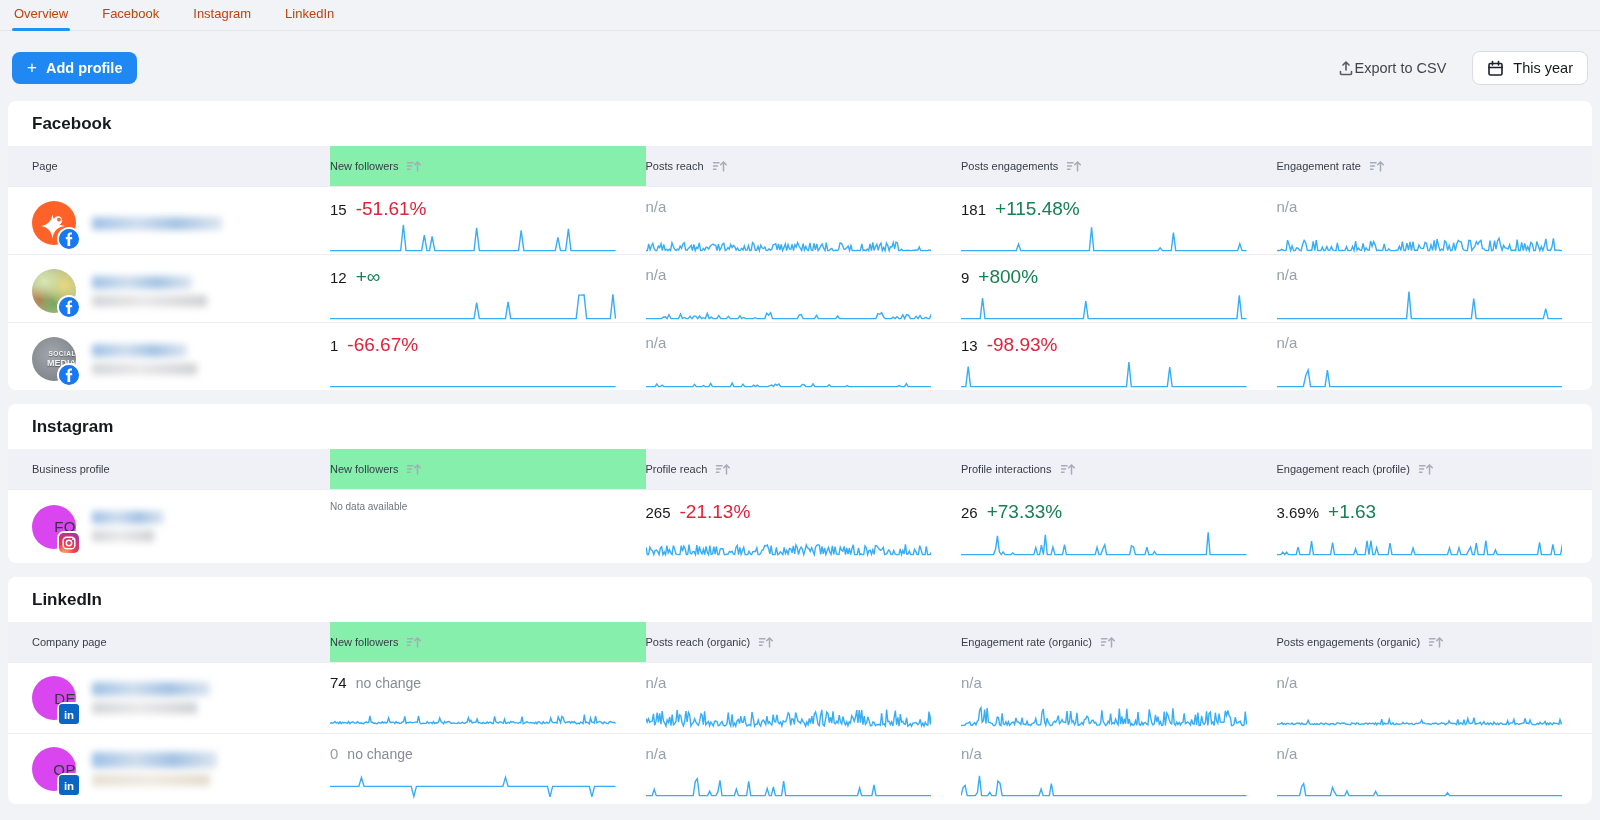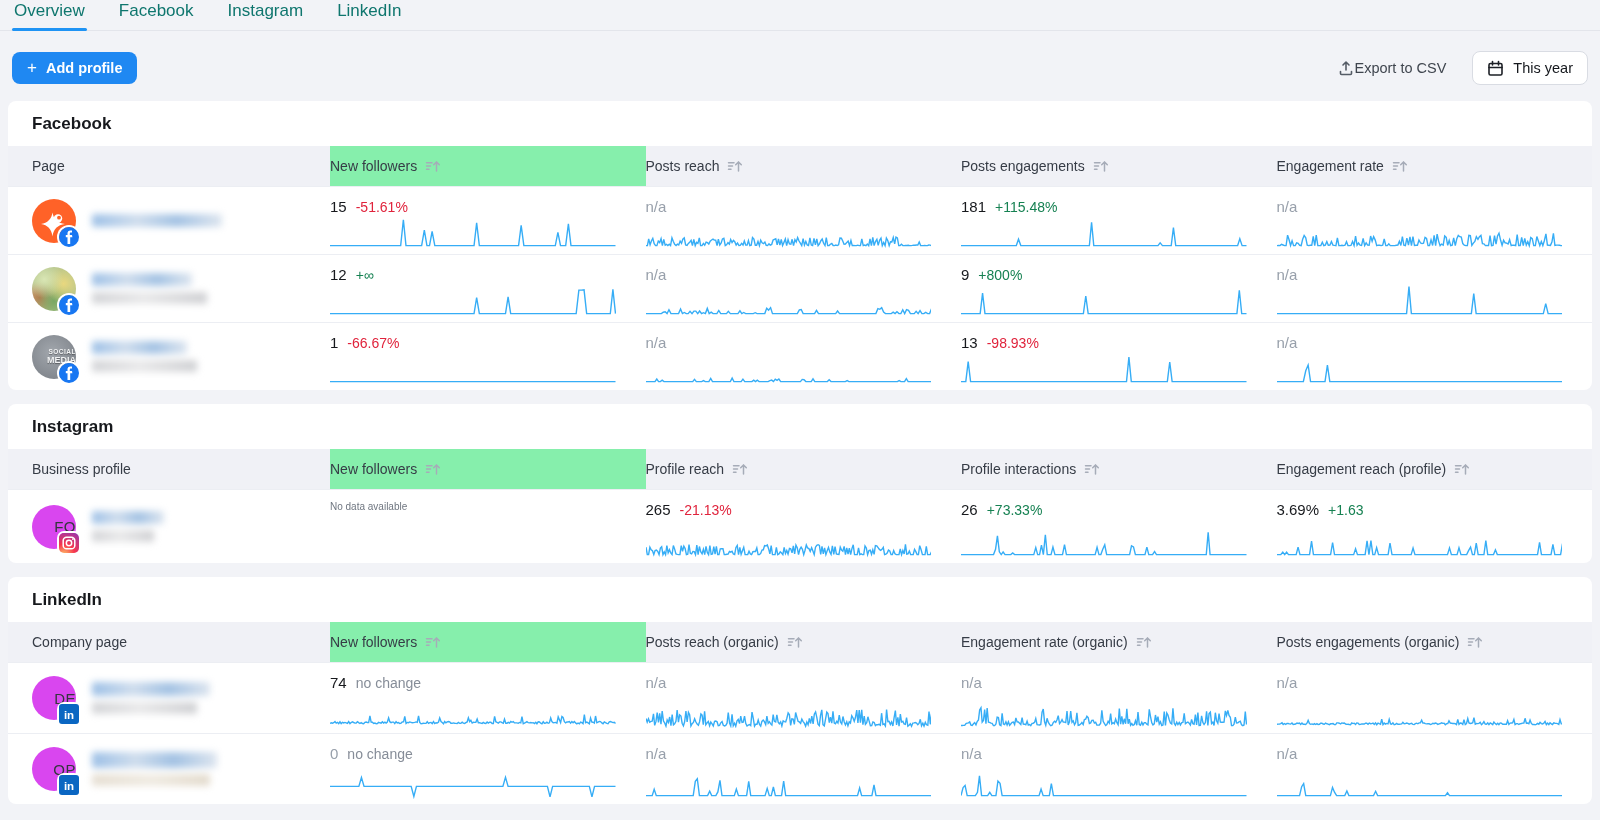--- a/index.html
+++ b/index.html
@@ -1,32 +1,32 @@
 <!DOCTYPE html>
 <html><head>
 <meta charset="utf-8">
 <style>
 *{box-sizing:border-box;margin:0;padding:0}
 html,body{width:1600px;height:820px}
 body{background:#f2f3f7;font-family:"Liberation Sans",sans-serif;overflow:hidden;color:#1d2026}
 .tabbar{display:flex;gap:30px;padding:0 12px;border-bottom:1px solid #e3e5eb;height:31px;align-items:flex-end}
-.tab{font-size:17px;color:#0f766e;padding:0 2px 9px;cursor:pointer;position:relative;white-space:nowrap}
+.tab{font-size:13px;color:#c2410c;padding:0 2px 9px;cursor:pointer;position:relative;white-space:nowrap}
 .tab.active::after{content:"";position:absolute;left:0;right:0;bottom:-1px;height:3px;background:#1f93f4;border-radius:2px}
 .toolbar{display:flex;justify-content:space-between;align-items:center;margin:20px 12px 16px}
 .btn-primary{display:inline-flex;align-items:center;gap:9px;background:#1f88f2;color:#fff;border:none;border-radius:8px;height:32px;padding:0 15px;font-size:14.5px;font-weight:700;font-family:inherit;cursor:pointer}
 .plus{font-size:17px;font-weight:400;line-height:1;margin-top:-1px}
 .toolbar-right{display:flex;align-items:center;gap:26px}
 .btn-ghost{display:inline-flex;align-items:center;gap:0;background:none;border:none;color:#3f454e;font-size:14.5px;font-family:inherit;cursor:pointer}
 .btn-white{display:inline-flex;align-items:center;gap:9px;background:#fff;border:1px solid #d9dce3;border-radius:8px;height:34px;padding:0 14px;font-size:14.5px;color:#15181d;font-family:inherit;cursor:pointer}
 #sections{padding:0 8px}
 .card{background:#fff;border-radius:8px;margin-bottom:14px;overflow:hidden}
 .card-title{font-size:17px;font-weight:700;padding:13px 24px 12px;color:#17191d}
 .thead,.trow{display:grid;grid-template-columns:322px 1fr 1fr 1fr 1fr}
 .thead{height:40px}
-.hcell{background:#f0f1f6;display:flex;align-items:center;gap:8px;font-size:14px;color:#363c46;padding-right:20px;cursor:pointer}
+.hcell{background:#f0f1f6;display:flex;align-items:center;gap:8px;font-size:11px;color:#363c46;padding-right:20px;cursor:pointer}
 .hcell.entity-h{padding-left:24px;cursor:default}
 .hcell.sorted{background:#86efac}
 .trow{height:68px;border-top:1px solid #eceef3}
 .card.instagram .trow{height:74px}
 .card.linkedin .trow{height:71px}
 .cell.entity{display:flex;align-items:center;gap:16px;padding-left:24px}
 .avatar-wrap{position:relative;width:44px;height:44px;flex:none}
 .avatar{width:44px;height:44px;border-radius:50%;overflow:hidden;display:flex;align-items:flex-end;justify-content:center;flex-direction:column}
 .avatar-text{background:#d946ef;color:#33373d;font-size:15px;letter-spacing:.5px}
 .avatar-pizza{background:radial-gradient(circle at 28% 28%,#d9e6b4,rgba(0,0,0,0) 42%),radial-gradient(circle at 72% 38%,#e9d87f,rgba(0,0,0,0) 46%),radial-gradient(circle at 50% 78%,#79a863,rgba(0,0,0,0) 55%),radial-gradient(circle at 18% 70%,#c96f4a,rgba(0,0,0,0) 35%),#b4c48c}
@@ -39,21 +39,21 @@
 .badge svg{display:block}
 .name-bars{display:flex;flex-direction:column;gap:6px;filter:blur(3.5px)}
 .bar{border-radius:2px}
 .bar-blue{background:linear-gradient(90deg,#9dc0e6 0%,#cfdded 35%,#a3c2e3 65%,#dde5ef 100%)}
 .bar-gray{background:linear-gradient(90deg,#d4d5d8,#e9e9ea 45%,#d0d1d4)}
 .bar-tan{background:linear-gradient(90deg,#e6dfd3,#f0ebe2 50%,#e3dbcd)}
 .cell.metric{display:flex;flex-direction:column;justify-content:space-between;padding:11px 30px 5px 0}
 .val-line{display:flex;align-items:baseline;gap:9px}
 .val{font-size:15px;font-weight:400;color:#17191d}
 .val.na,.val.muted{color:#98a0ab}
-.chg{font-size:14px}
+.chg{font-size:19px}
 .chg.down{color:#e0233c}
 .chg.up{color:#168152}
 .chg.none{color:#868d98;font-size:14px}
 .no-data{font-size:10px;color:#6f7680}
 .spark{width:100%;height:34px;display:block}
 .sort-icon{flex:none}
 </style>
 </head>
 <body>
 

